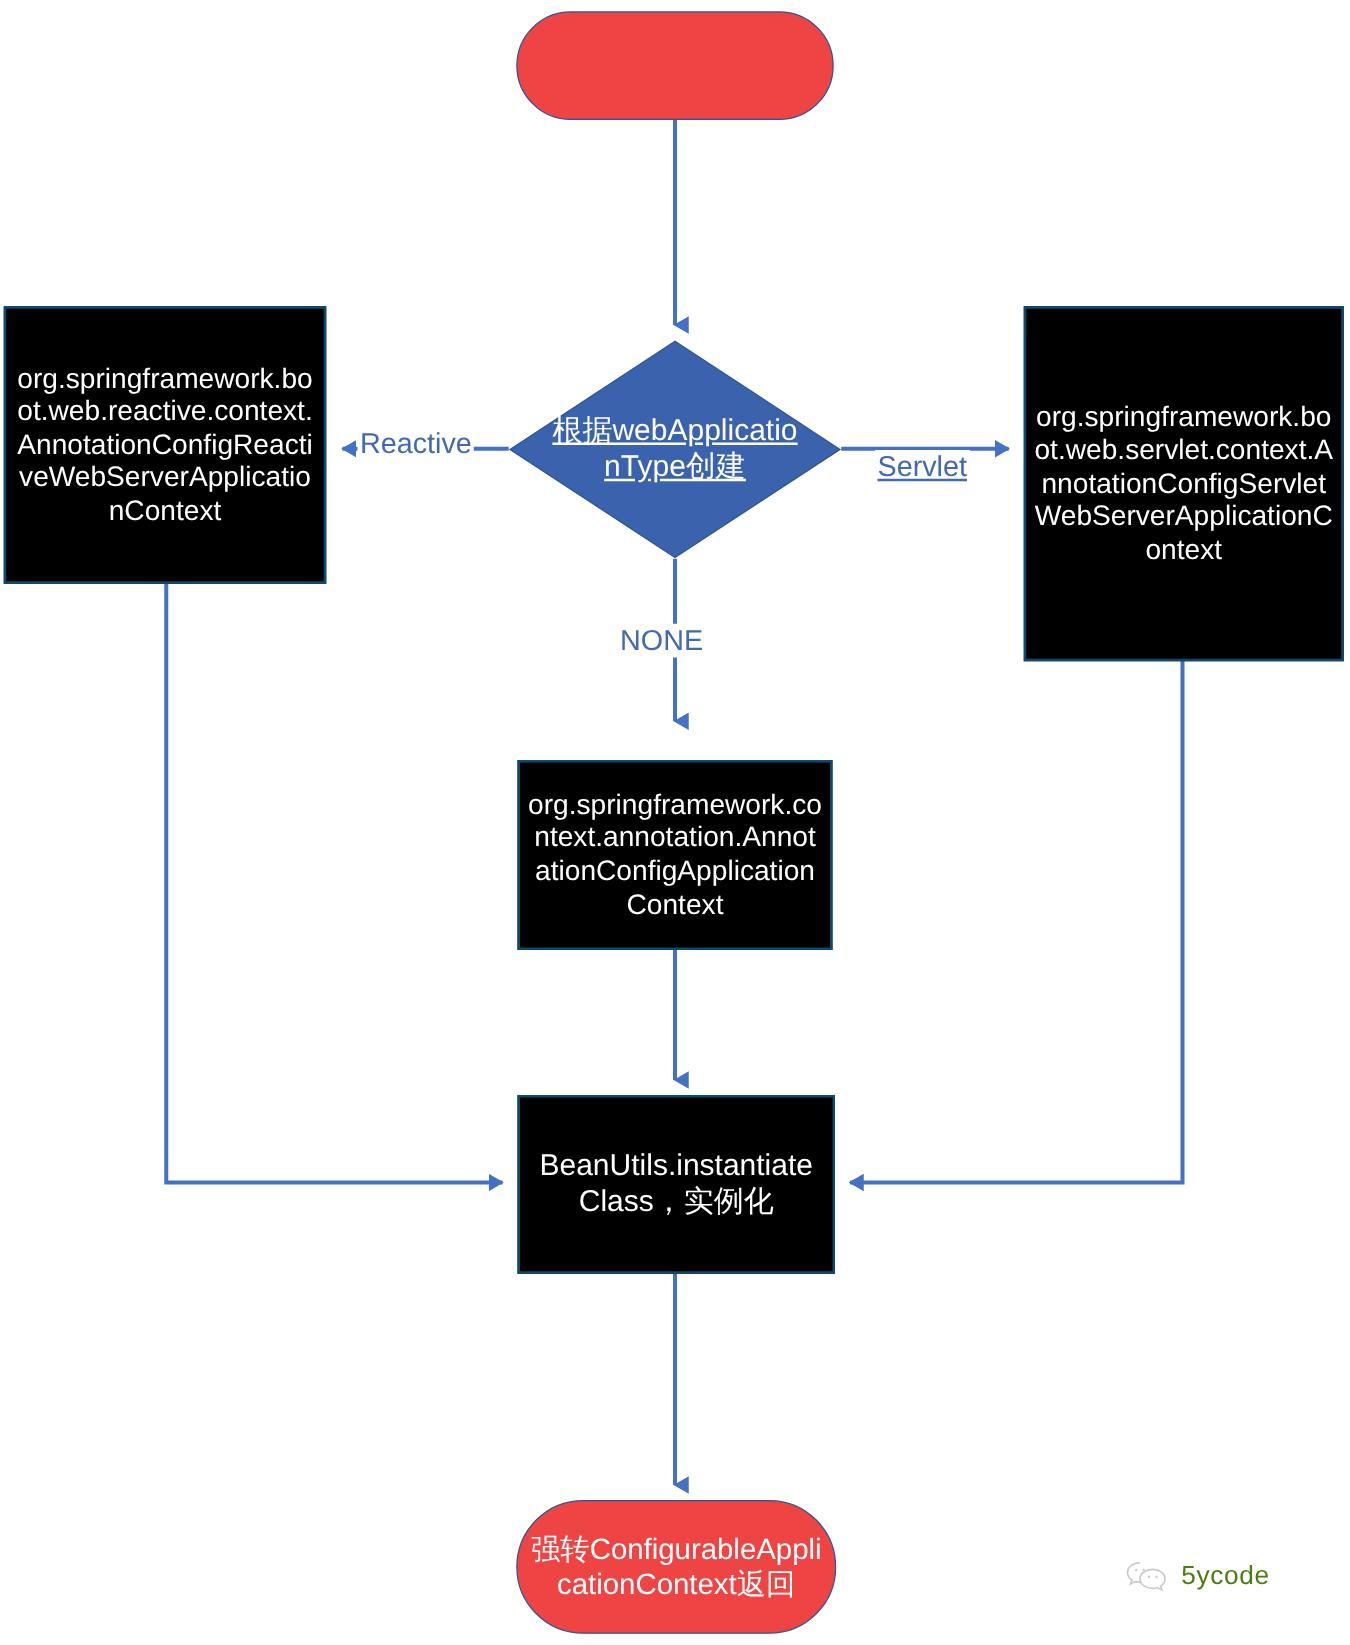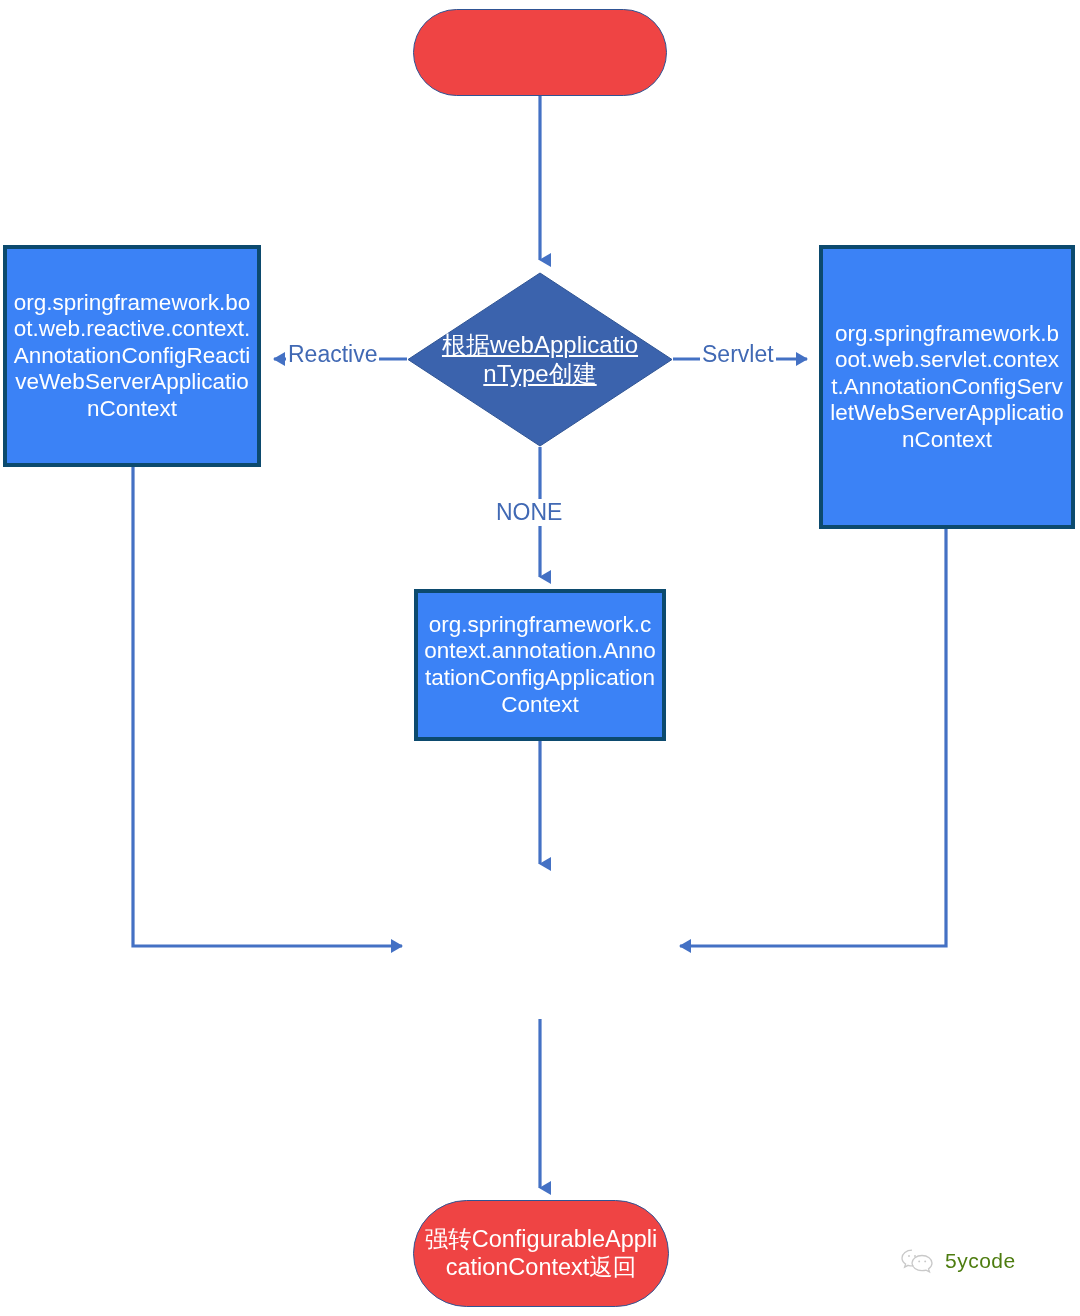--- a/index.html
+++ b/index.html
@@ -32,22 +32,22 @@
     display: flex;
     align-items: center;
     justify-content: center;
     text-align: center;
     color: #ffffff;
     line-height: 1.18;
     word-break: break-all;
     overflow-wrap: anywhere;
   }
   .node.rect {
-    background: #3b82f6;
-    border: 4px solid #0c4a6e;
+    background: #000000;
+    border: 2px solid #0c4a6e;
   }
   .node.terminator {
     background: #ef4444;
     border: 1px solid #2F5494;
   }
   .node.diamond {
     background: transparent;
     border: none;
   }
   .diamond-shape {
@@ -75,21 +75,21 @@
   }
   #node-reactive-ctx {
     left: 3px; top: 245px; width: 258px; height: 222px;
     font-size: 22.5px; padding: 4px 6px;
   }
   #node-servlet-ctx {
     left: 819px; top: 245px; width: 256px; height: 284px;
     font-size: 22.5px; padding: 4px 6px;
   }
   #node-annotation-ctx {
-    left: 414px; top: 589px; width: 252px; height: 152px;
+    left: 414px; top: 608px; width: 252px; height: 152px;
     font-size: 22.5px; padding: 4px 6px;
   }
   #node-instantiate {
     left: 414px; top: 876px; width: 254px; height: 143px;
     font-size: 24px; padding: 4px 10px;
   }
   #node-return {
     left: 413px; top: 1200px; width: 256px; height: 107px;
     border-radius: 54px;
     font-size: 23.5px; padding: 4px 8px;
@@ -98,21 +98,21 @@
   .edge-label {
     position: absolute;
     color: #4169B4;
     font-size: 23px;
     white-space: nowrap;
     background: #ffffff;
     padding: 0 2px;
     text-align: center;
   }
   #label-reactive { left: 286px; top: 341px; }
-  #label-servlet  { left: 700px; top: 341px; }
+  #label-servlet  { left: 700px; top: 360px; text-decoration: underline; }
   #label-none     { left: 494px; top: 499px; }
 
   #watermark {
     position: absolute;
     left: 900px; top: 1248px;
     display: flex;
     align-items: center;
     gap: 11px;
     color: #4d7c0f;
     font-size: 21px;
@@ -174,20 +174,23 @@
   </div>
 
   <div class="node rect" id="node-servlet-ctx">
     <span>org.springframework.boot.web.servlet.context.AnnotationConfigServletWebServerApplicationContext</span>
   </div>
 
   <div class="node rect" id="node-annotation-ctx">
     <span>org.springframework.context.annotation.AnnotationConfigApplicationContext</span>
   </div>
 
+  <div class="node rect" id="node-instantiate">
+    <span>BeanUtils.instantiateClass，实例化</span>
+  </div>
 
   <div class="node terminator" id="node-return">
     <span>强转ConfigurableApplicationContext返回</span>
   </div>
 
   <span class="edge-label" id="label-reactive">Reactive</span>
   <span class="edge-label" id="label-servlet">Servlet</span>
   <span class="edge-label" id="label-none">NONE</span>
 
   <div id="watermark">

